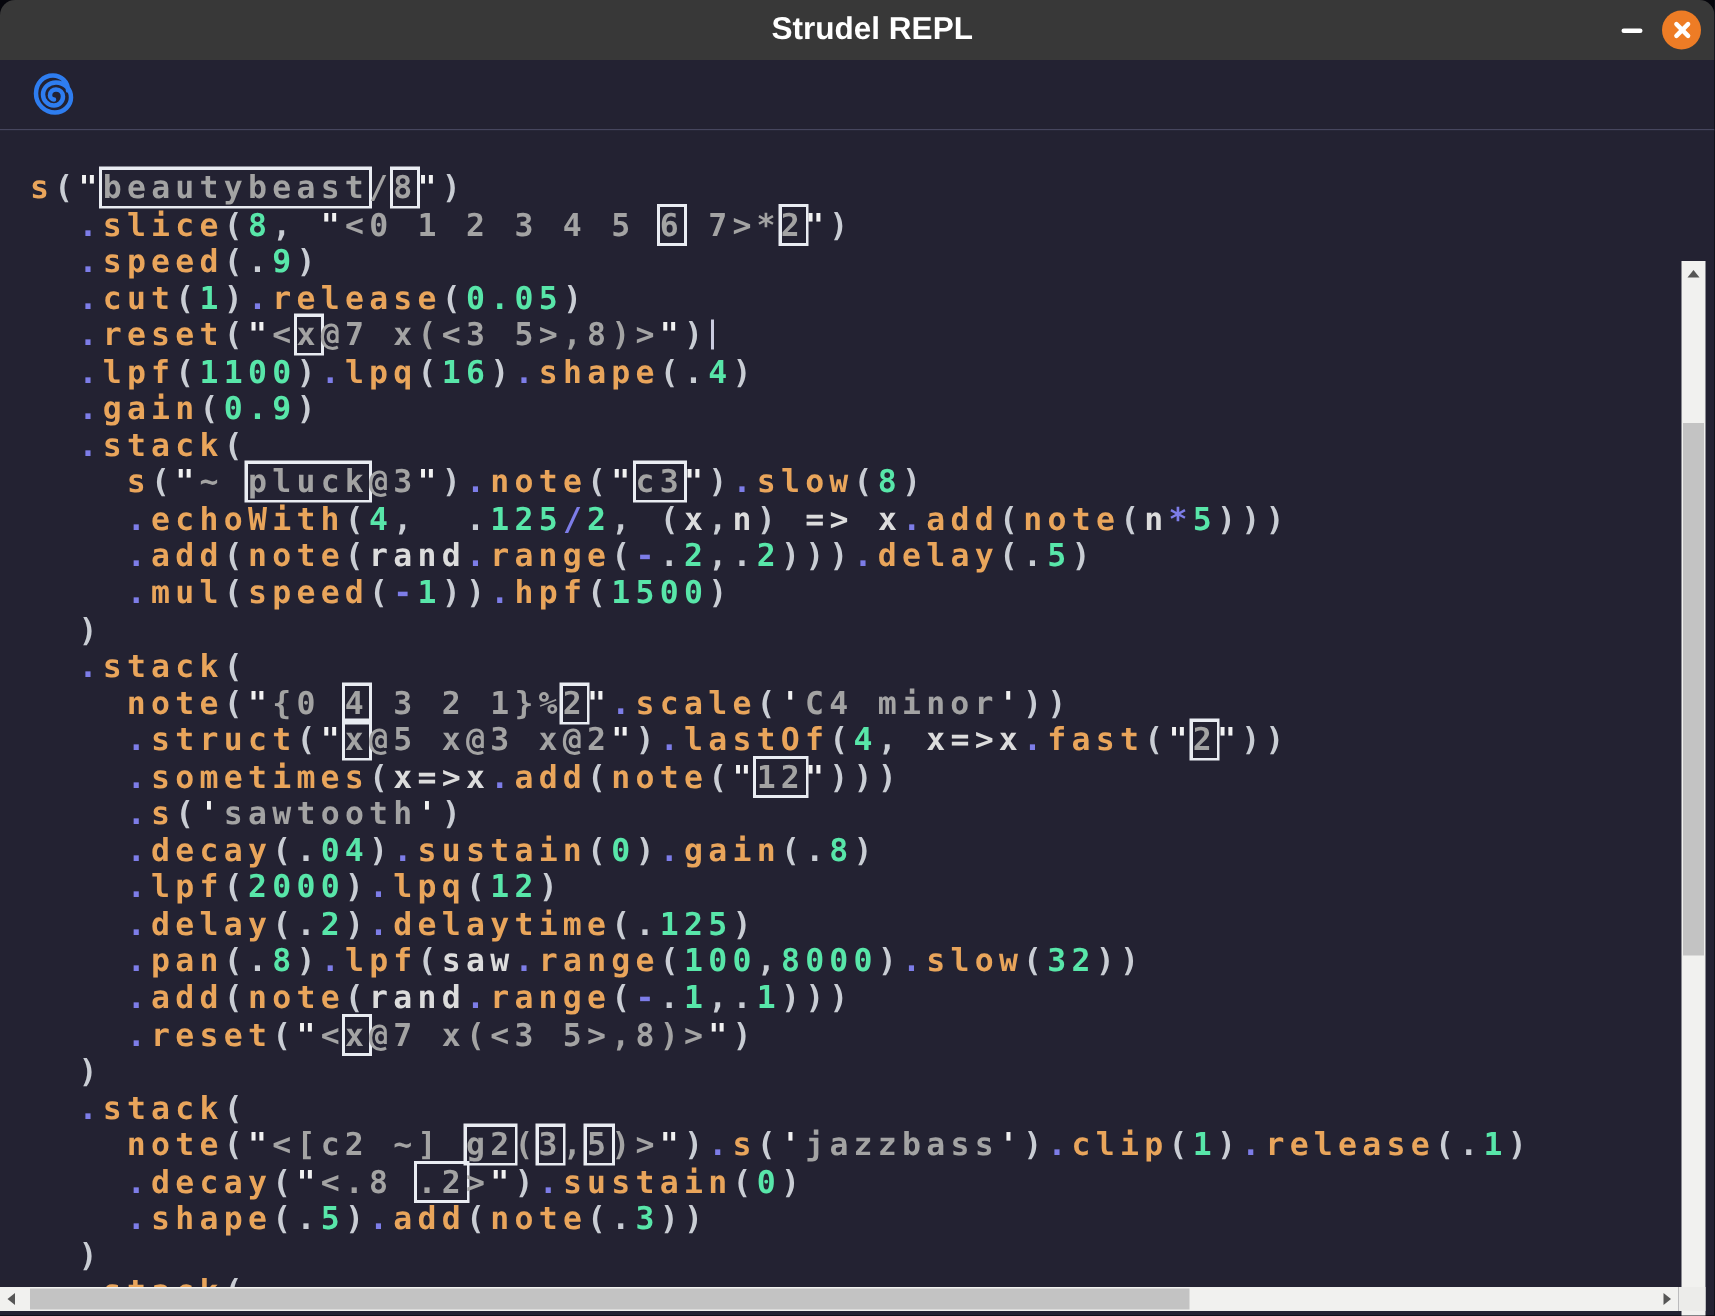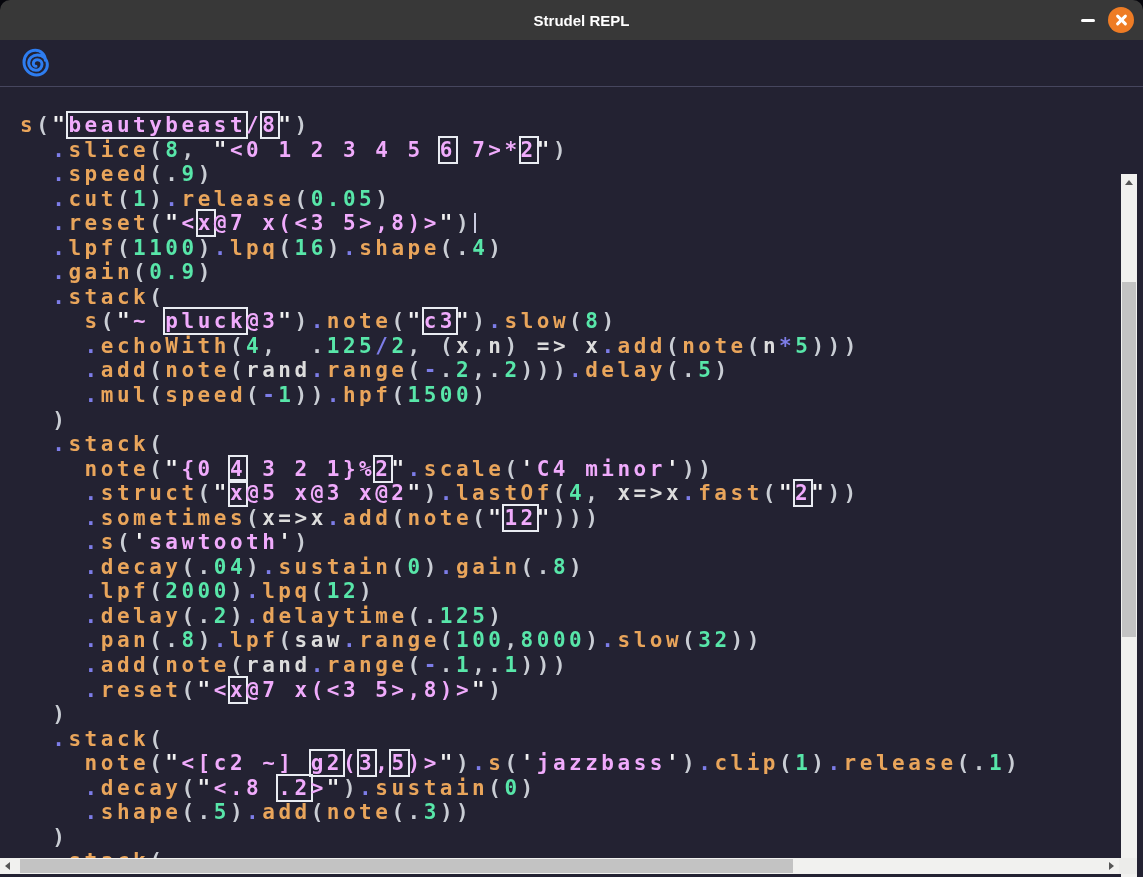--- a/index.html
+++ b/index.html
@@ -5,21 +5,21 @@
   html,body{margin:0;padding:0;background:#06060c;}
   body{width:1143px;height:877px;overflow:hidden;position:relative;
        font-family:"Liberation Sans",sans-serif;}
   .window{position:absolute;inset:0;}
 
   
   .titlebar{position:absolute;left:0;top:0;width:1143px;height:40px;
     background:#383838;border-radius:10px 10px 0 0;}
   .title{position:absolute;left:0;right:0;top:0;height:40px;
     display:flex;align-items:center;justify-content:center;
-    color:#ffffff;font-weight:bold;font-size:15px;margin-left:20px;}
+    color:#ffffff;font-weight:bold;font-size:21px;margin-left:20px;}
   .min-btn{position:absolute;right:44px;top:10px;width:22px;height:20px;cursor:default;}
   .min-icon{position:absolute;left:4px;top:9px;width:14px;height:3px;background:#ffffff;border-radius:2px;}
   .close-btn{position:absolute;right:9px;top:7px;width:26px;height:26px;border-radius:50%;background:#ee7c25;}
   .close-icon{position:absolute;left:7px;top:7px;width:12px;height:12px;}
   .close-icon::before,.close-icon::after{content:"";position:absolute;left:5px;top:-1px;width:3px;height:14px;background:#ffffff;border-radius:2px;}
   .close-icon::before{transform:rotate(45deg);}
   .close-icon::after{transform:rotate(-45deg);}
 
   
   .header{position:absolute;left:0;top:40px;width:1143px;height:46px;
@@ -27,21 +27,21 @@
   .logo{position:absolute;left:20px;top:7px;width:32px;height:32px;}
 
   
   .main{position:absolute;left:0;top:87px;width:1143px;height:790px;background:#232232;}
   .code{position:absolute;left:0;top:0;width:1119px;height:771px;overflow:hidden;
     padding:26px 0 0 20px;box-sizing:border-box;
     font-family:"DejaVu Sans Mono",monospace;font-weight:bold;font-size:21px;
     letter-spacing:3.5px;line-height:24.55px;white-space:pre;color:#d4d4d4;}
   .code-line{height:24.55px;}
   .tk-fn{color:#e9a55b}
-  .tk-str{color:#f0abfc}
+  .tk-str{color:#a3a3a3}
   .tk-num{color:#58e6a9}
   .tk-pun{color:#c9cdd4}
   .tk-op{color:#7d7de8}
   .tk-q{color:#f2f2f2}
   .tk-id{color:#dcdcdc}
   .boxed{box-shadow:0 0 0 2px #e9ecf2;}
   .cursor{display:inline-block;width:2px;height:20px;background:#c9cade;
     vertical-align:middle;margin-left:2px;margin-top:-3px;}
 
   

